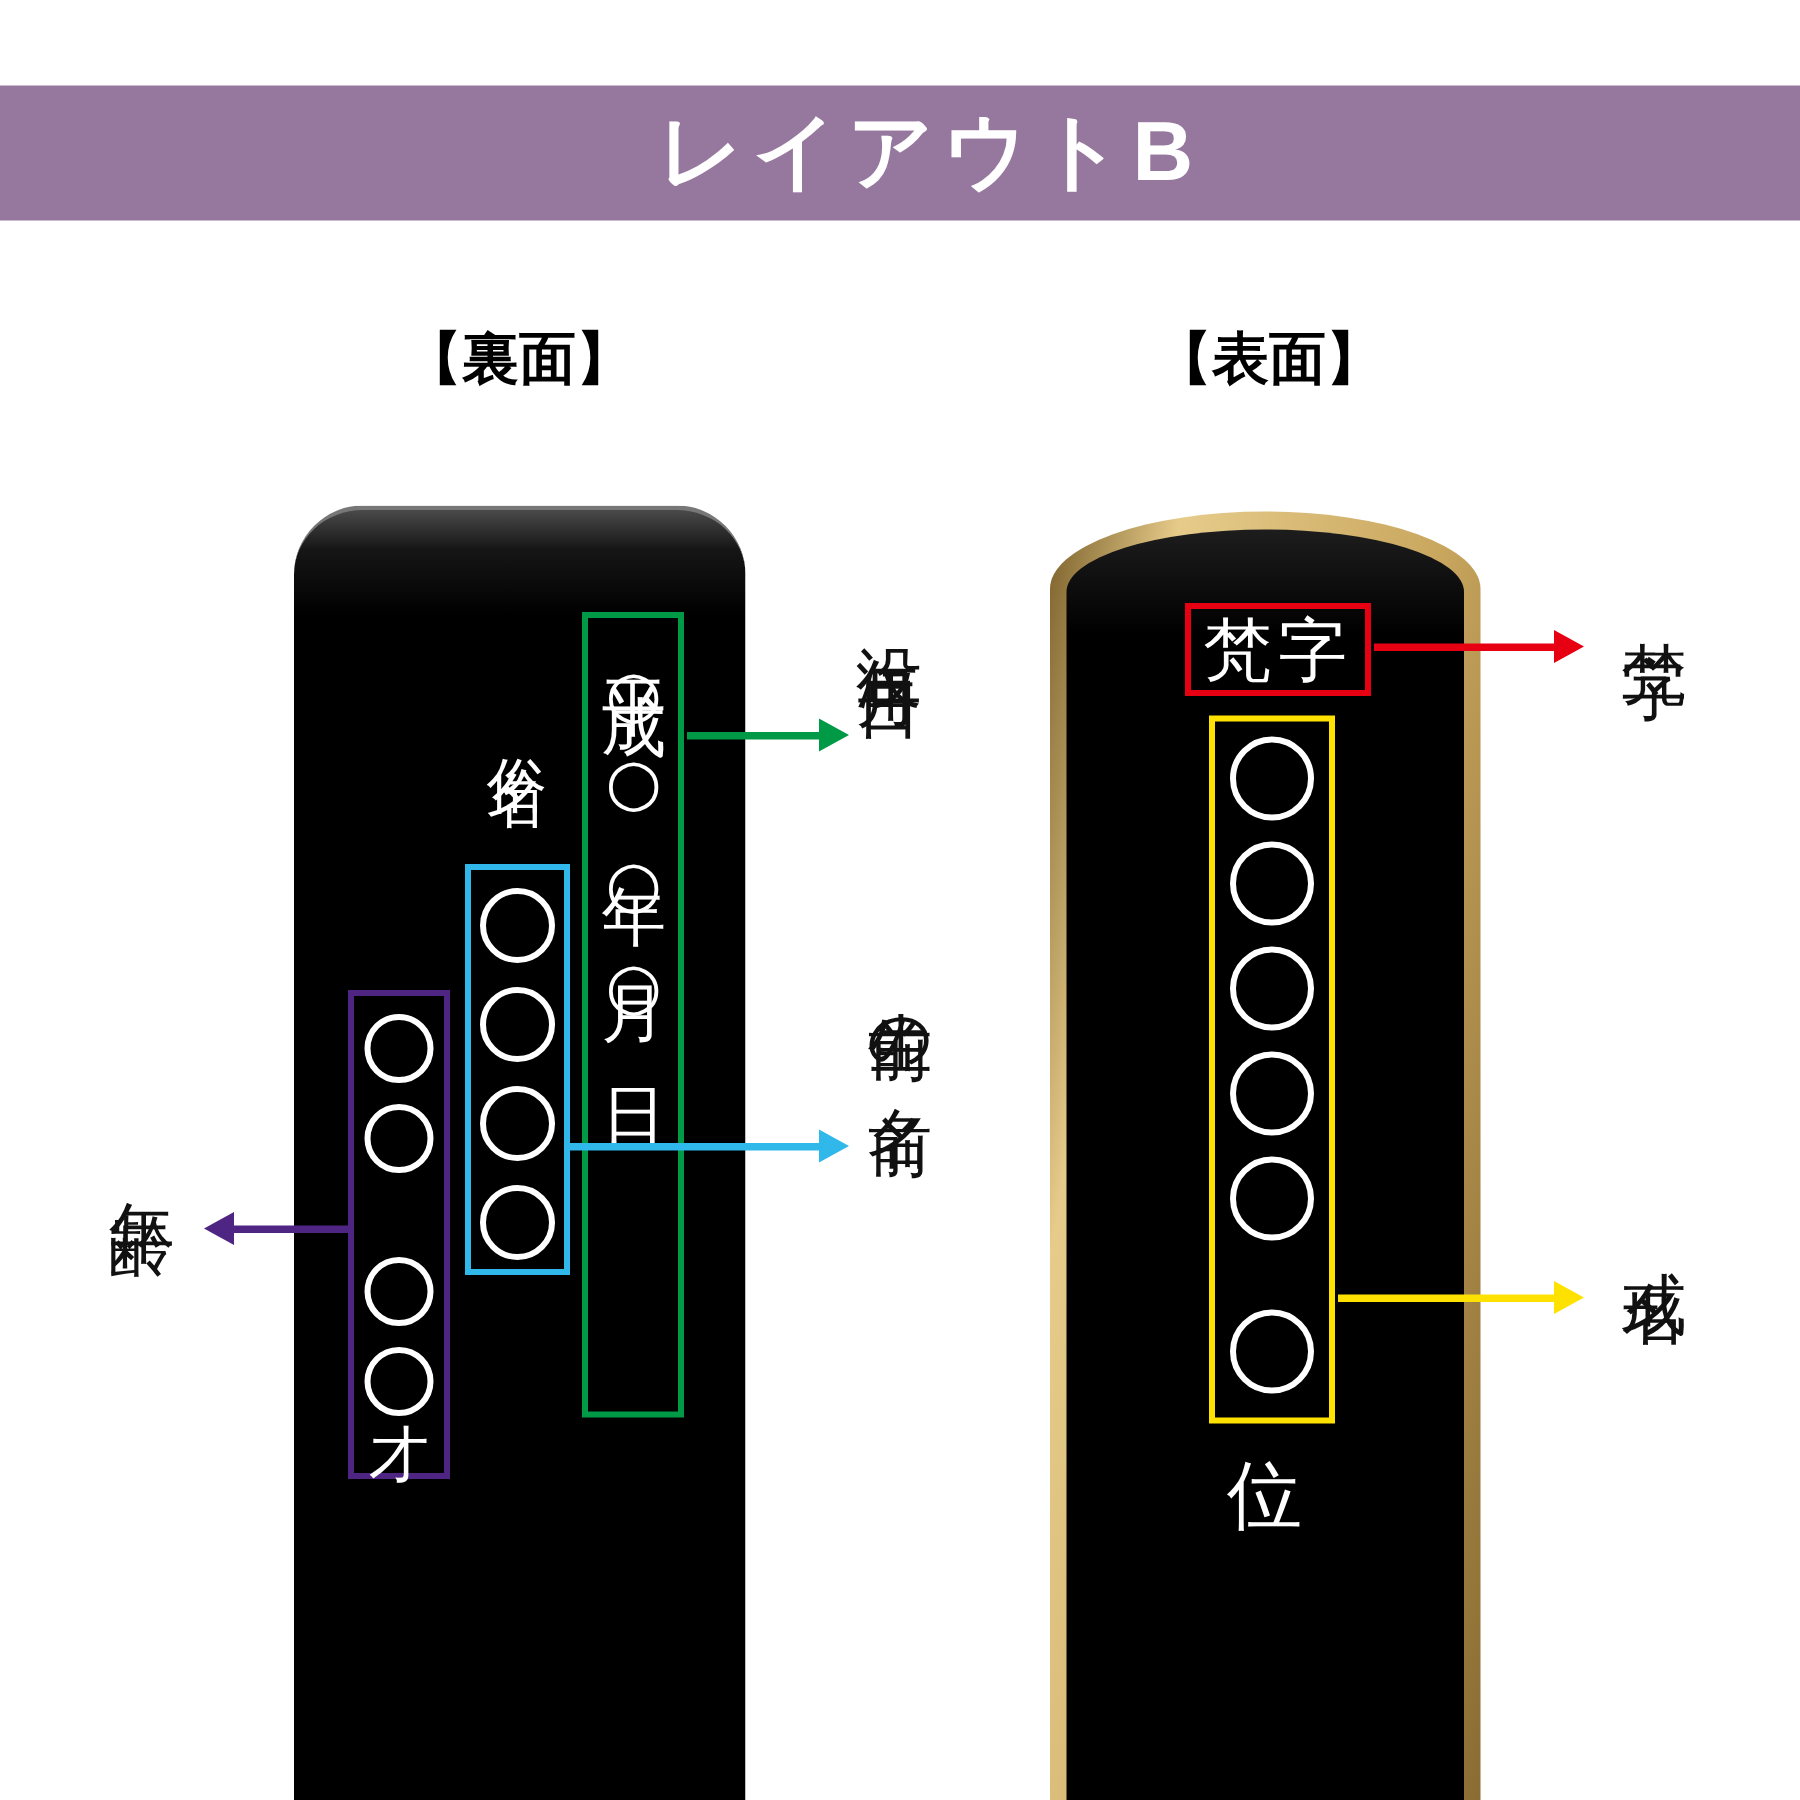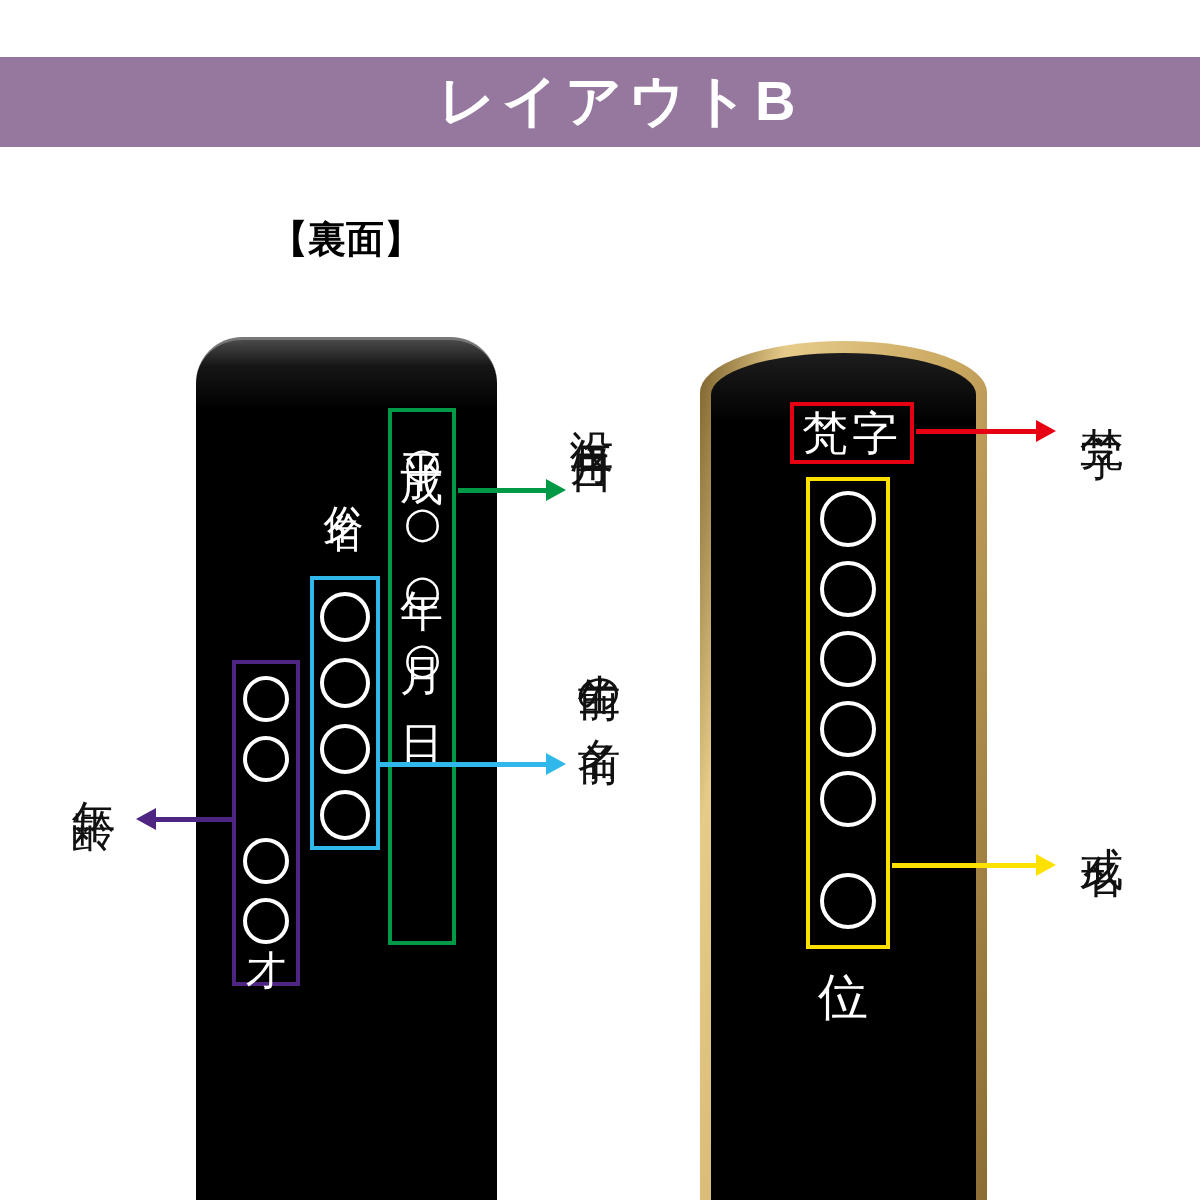--- a/index.html
+++ b/index.html
@@ -78,20 +78,21 @@
 </head>
 <body>
 
 <div class="canvas">
 
   <div class="banner">
     <div class="banner-title">レイアウトB</div>
   </div>
 
   <div class="section-title st-back">【裏面】</div>
+  <div class="section-title st-front">【表面】</div>
 
   <div class="tablet-back"></div>
 
   <div class="tablet-front">
     <div class="tablet-front-inner"></div>
   </div>
 
   <div class="vtext ttext zokumei">俗名</div>
 
   <div class="obox box-date">

